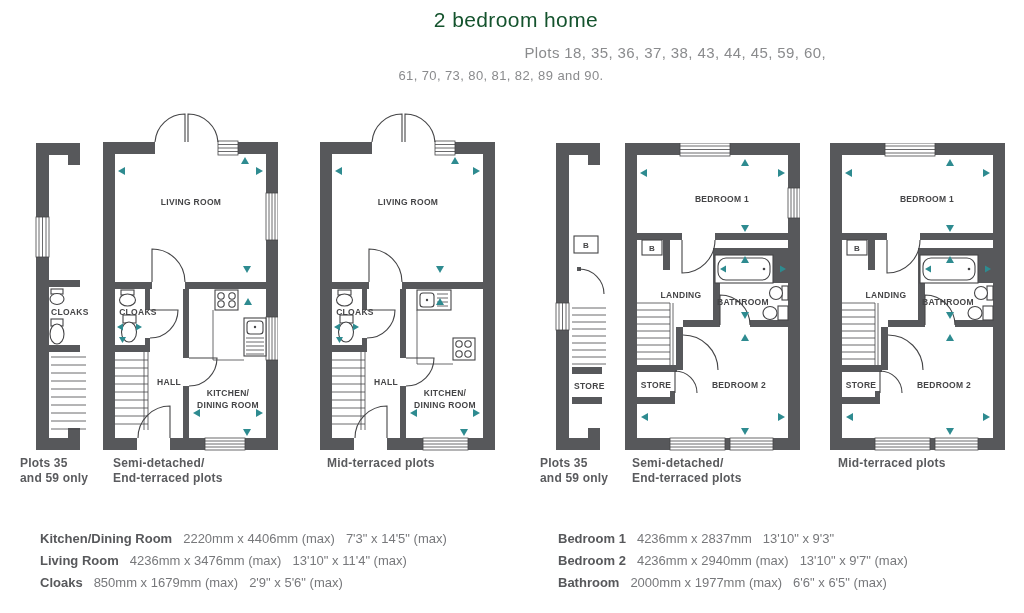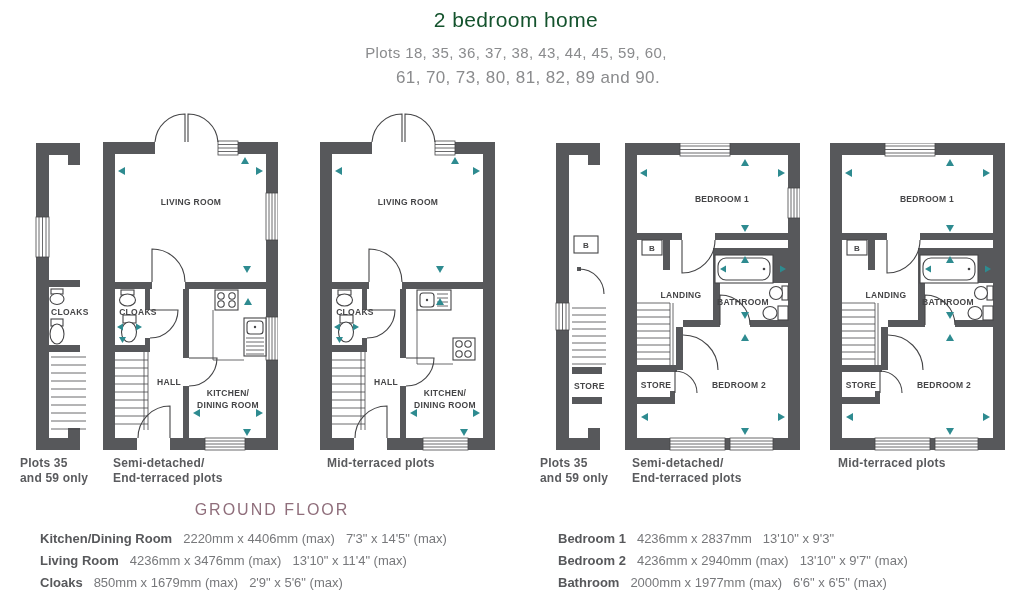--- a/index.html
+++ b/index.html
@@ -1,19 +1,19 @@
 <!DOCTYPE html>
 <html><head>
 <meta charset="utf-8">
 <style>
   html,body{margin:0;padding:0;background:#fff;}
   .page{position:relative;width:1024px;height:613px;background:#ffffff;font-family:"Liberation Sans",sans-serif;overflow:hidden;}
   .title{position:absolute;left:256px;top:8px;width:520px;text-align:center;font-size:21px;color:#14532d;letter-spacing:.4px;}
-  .sub1{position:absolute;left:206px;top:44px;width:620px;text-align:center;font-size:15px;color:#8a8b8d;letter-spacing:.4px;}
-  .sub2{position:absolute;left:218px;top:68px;width:620px;text-align:center;font-size:17px;color:#8a8b8d;letter-spacing:.4px;}
+  .sub1{position:absolute;left:206px;top:44px;width:620px;text-align:right;font-size:15px;color:#8a8b8d;letter-spacing:.4px;}
+  .sub2{position:absolute;left:191px;top:68px;width:620px;text-align:center;font-size:13px;color:#8a8b8d;letter-spacing:.4px;}
   .cap{position:absolute;text-align:left;font-size:12px;font-weight:bold;color:#5a5b5e;line-height:15px;letter-spacing:.2px;}
   .fheading{position:absolute;text-align:center;font-size:16px;color:#8f6e7b;letter-spacing:2px;}
   .dims{position:absolute;}
   .trow{display:flex;justify-content:flex-start;align-items:baseline;gap:11px;height:22px;font-size:13px;color:#77787b;}
   .tn{font-weight:bold;color:#57585b;}
   svg{position:absolute;display:block;}
   svg text{font-family:"Liberation Sans",sans-serif;font-size:8.5px;font-weight:bold;fill:#454547;letter-spacing:.3px;}
   .wall{fill:#57585b;}
   .ln{fill:none;stroke:#454547;stroke-width:1.1;}
   .gl{fill:none;stroke:#454547;stroke-width:.8;}
@@ -451,21 +451,20 @@
     <div>and 59 only</div>
   </div>
   <div class="cap" style="left:632px;top:456px;width:160px">
     <div>Semi-detached/</div>
     <div>End-terraced plots</div>
   </div>
   <div class="cap" style="left:838px;top:456px;width:160px">
     <div>Mid-terraced plots</div>
   </div>
 
-  <div class="fheading" style="left:40px;top:501px;width:464px">GROUND FLOOR</div>
 
   <div class="dims" style="left:40px;top:531px;width:464px">
     <div class="trow">
       <span class="tn">Kitchen/Dining Room</span>
       <span class="tv">2220mm x 4406mm (max)</span>
       <span class="tv">7'3" x 14'5" (max)</span>
     </div>
     <div class="trow">
       <span class="tn">Living Room</span>
       <span class="tv">4236mm x 3476mm (max)</span>

